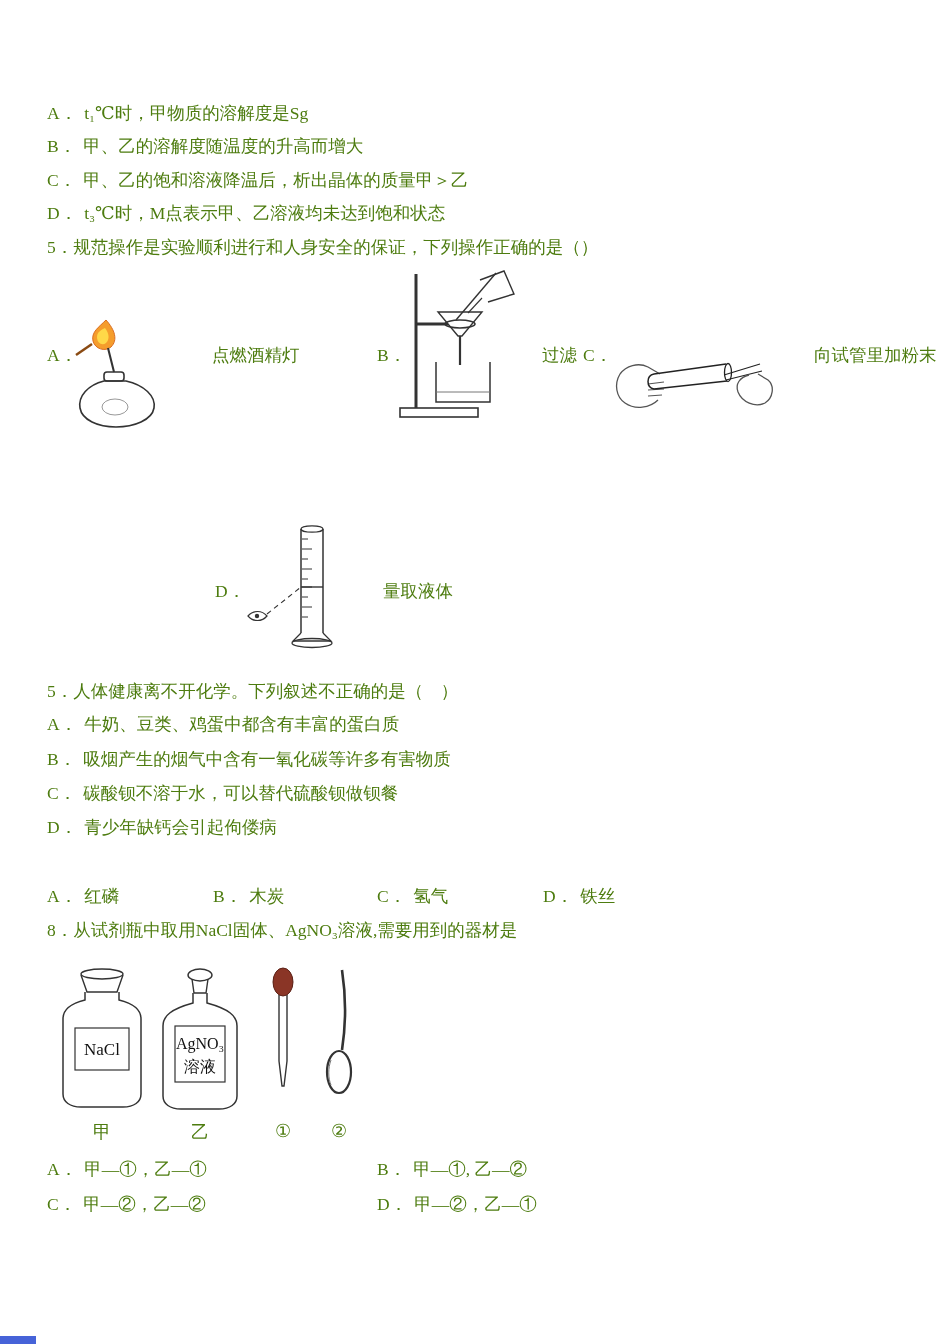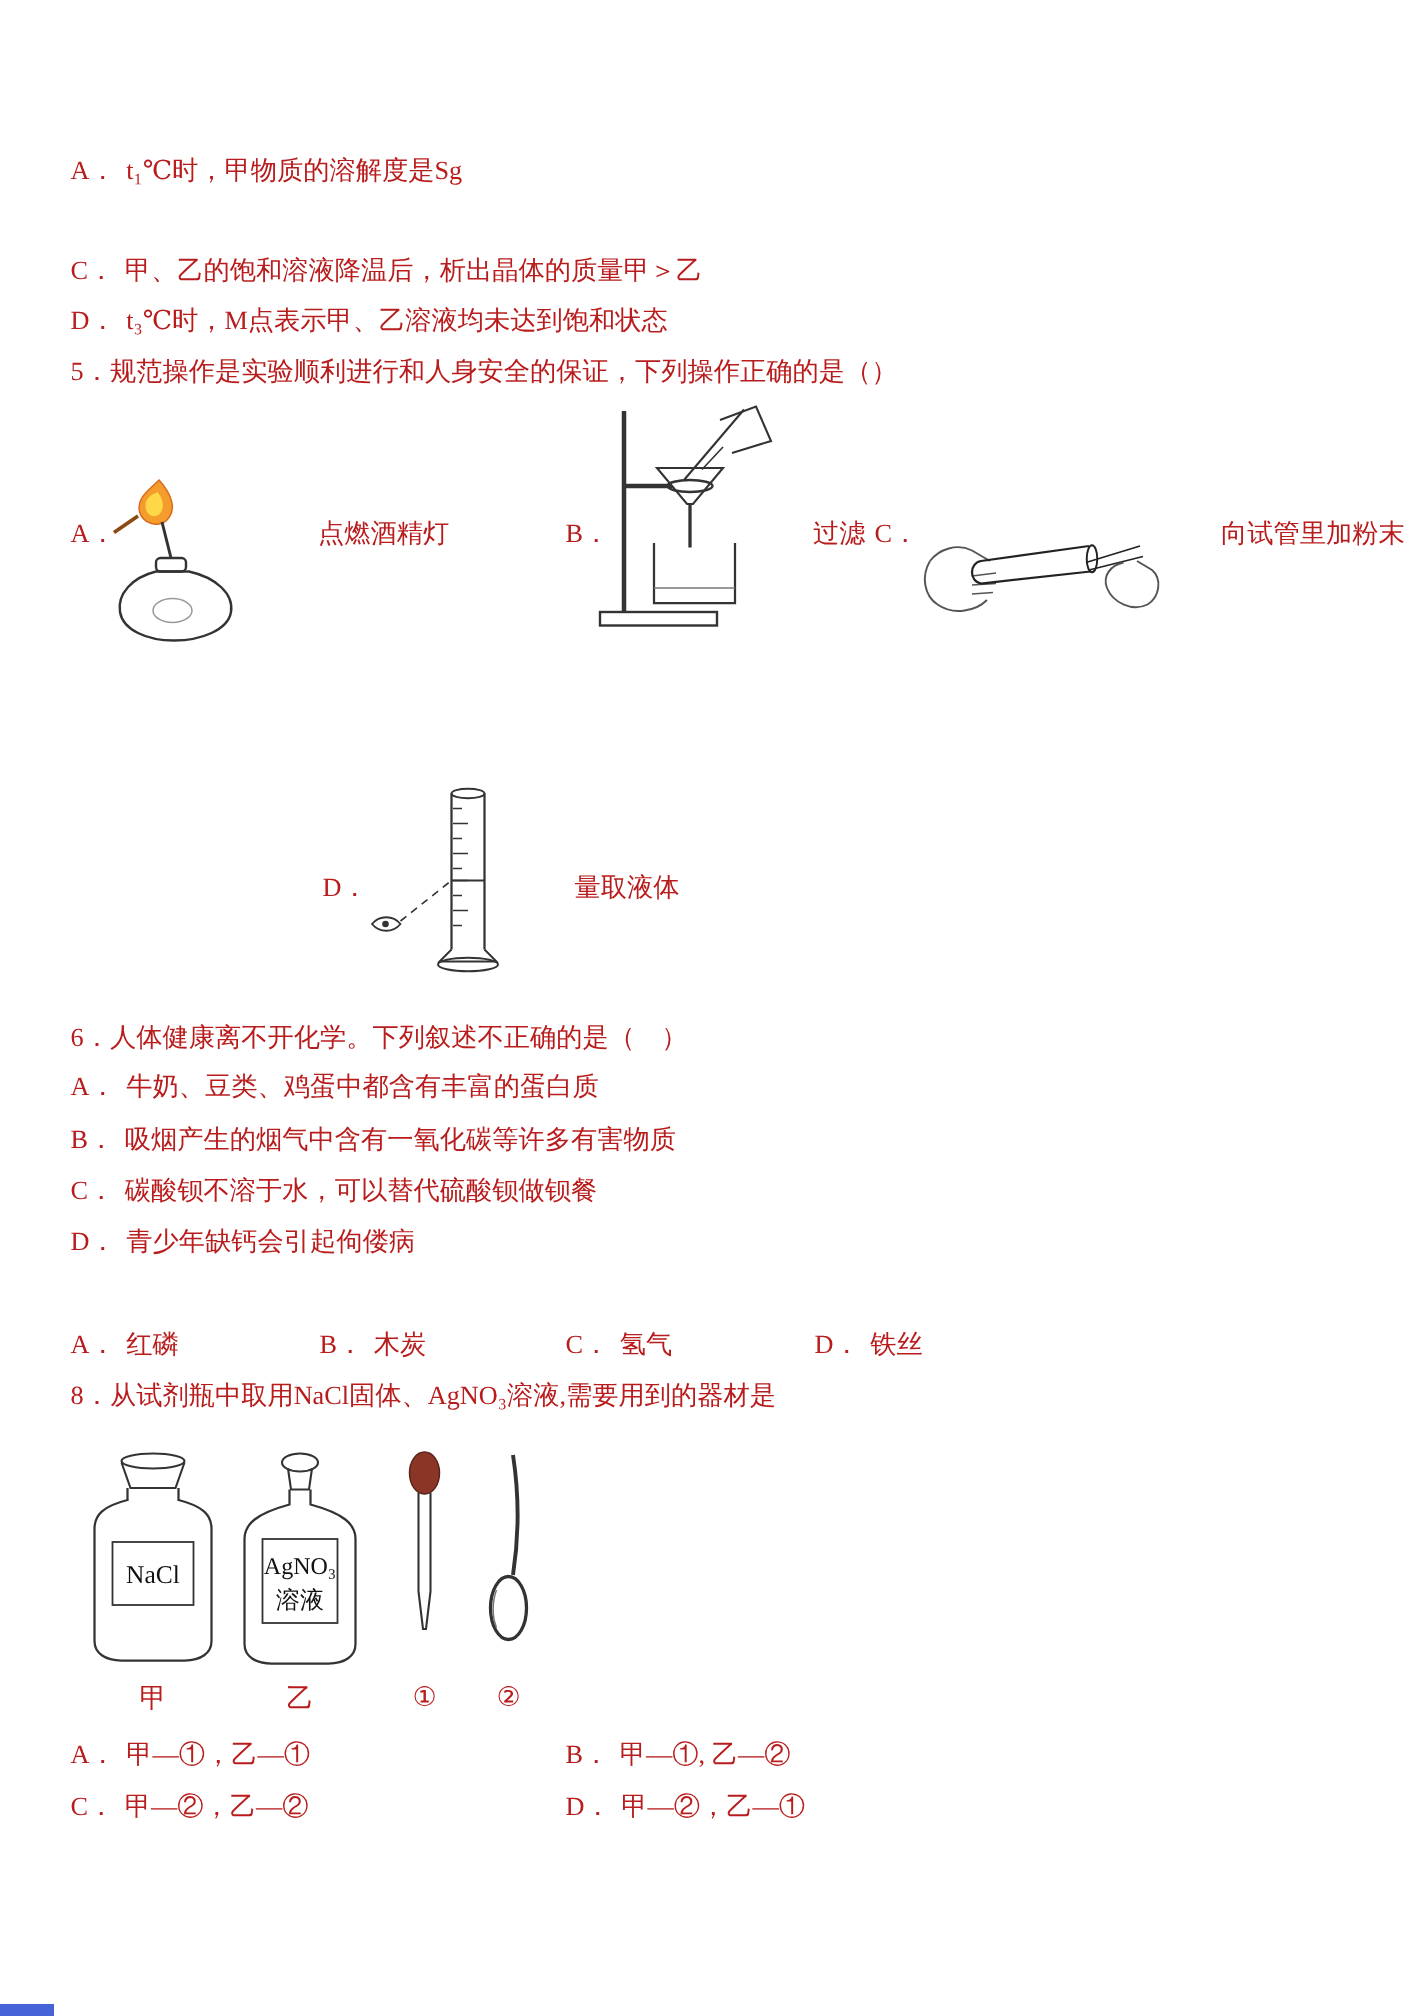--- a/index.html
+++ b/index.html
@@ -1,35 +1,38 @@
 <!DOCTYPE html>
 <html><head>
 <meta charset="utf-8">
 <style>
   html,body{margin:0;padding:0;background:#ffffff;}
-  .page{position:relative;width:950px;height:1344px;background:#ffffff;color:#b91c1c;
+  .page{position:relative;width:950px;height:1344px;background:#ffffff;color:#4d7c0f;
         font-family:"Liberation Serif","DejaVu Serif",serif;font-size:17.5px;overflow:hidden;}
   .line{position:absolute;white-space:nowrap;line-height:23px;}
   .lbl{display:inline-block;margin-right:7px;}
   .caption{position:absolute;white-space:nowrap;line-height:23px;margin-left:36px;}
   .bold{font-weight:normal;}
   .fig{position:absolute;}
   .applabel{position:absolute;transform:translateX(-50%);font-size:18px;white-space:nowrap;}
   svg{display:block;overflow:visible;}
   svg text{font-family:"Liberation Serif","DejaVu Serif",serif;fill:#111;}
   .bottom-mark{position:absolute;}
 </style>
 </head>
 <body>
 
 <div class="page">
 
   <div class="line" style="left:47px;top:102px">
     <span class="lbl">A．</span><span>t₁℃时，甲物质的溶解度是Sg</span>
   </div>
+  <div class="line" style="left:47px;top:135px">
+    <span class="lbl">B．</span><span>甲、乙的溶解度随温度的升高而增大</span>
+  </div>
   <div class="line" style="left:47px;top:169px">
     <span class="lbl">C．</span><span>甲、乙的饱和溶液降温后，析出晶体的质量甲＞乙</span>
   </div>
   <div class="line" style="left:47px;top:202px">
     <span class="lbl">D．</span><span>t₃℃时，M点表示甲、乙溶液均未达到饱和状态</span>
   </div>
 
   <div class="line" style="left:47px;top:236px">
     <span>5．规范操作是实验顺利进行和人身安全的保证，下列操作正确的是（）</span>
   </div>
@@ -99,21 +102,21 @@
     <path d="M58,18 L64,18 M58,28 L68,28 M58,38 L64,38 M58,48 L68,48 M58,58 L64,58 M58,66 L68,66 M58,76 L64,76 M58,86 L68,86 M58,96 L64,96" fill="none" stroke="#333" stroke-width="1"></path>
     <line x1="57" y1="66" x2="79" y2="66" stroke="#333" stroke-width="1.4"></line>
     <path d="M57,112 L49,120 L87,120 L79,112" fill="none" stroke="#333" stroke-width="1.3"></path>
     <ellipse cx="68" cy="122" rx="20" ry="4.5" fill="none" stroke="#333" stroke-width="1.3"></ellipse>
   </svg>
   <div class="caption bold" style="left:347px;top:580px">
     <span>量取液体</span>
   </div>
 
   <div class="line" style="left:47px;top:680px">
-    <span>6．人体健康离不开化学。下列叙述不正确的是（　）</span>
+    <span>5．人体健康离不开化学。下列叙述不正确的是（　）</span>
   </div>
   <div class="line" style="left:47px;top:713px">
     <span class="lbl">A．</span><span>牛奶、豆类、鸡蛋中都含有丰富的蛋白质</span>
   </div>
   <div class="line" style="left:47px;top:782px">
     <span class="lbl">C．</span><span>碳酸钡不溶于水，可以替代硫酸钡做钡餐</span>
   </div>
   <div class="line" style="left:47px;top:748px">
     <span class="lbl">B．</span><span>吸烟产生的烟气中含有一氧化碳等许多有害物质</span>
   </div>

